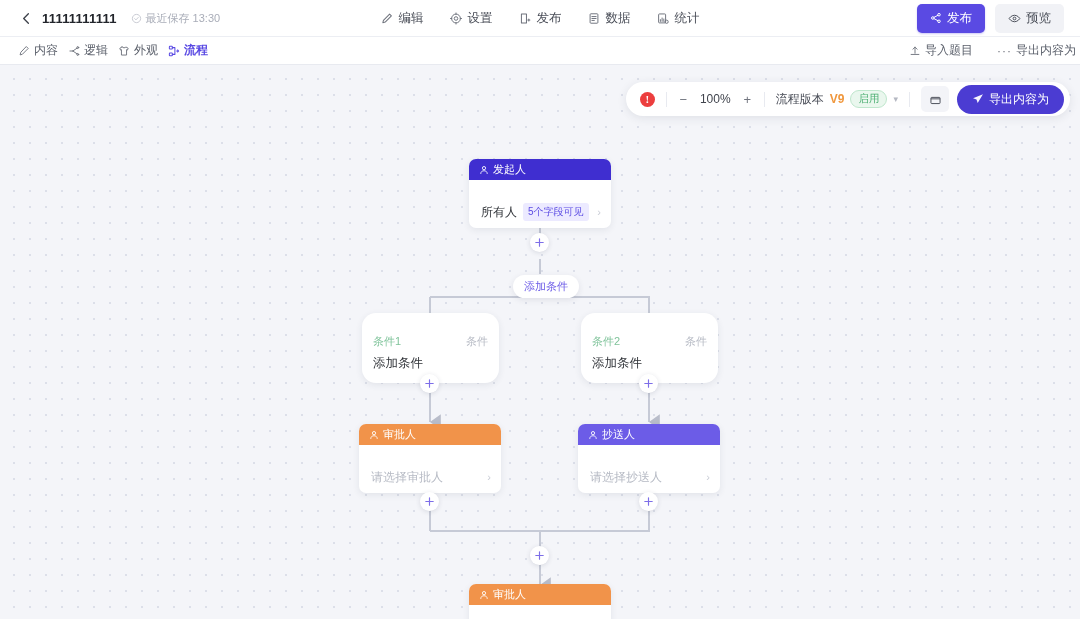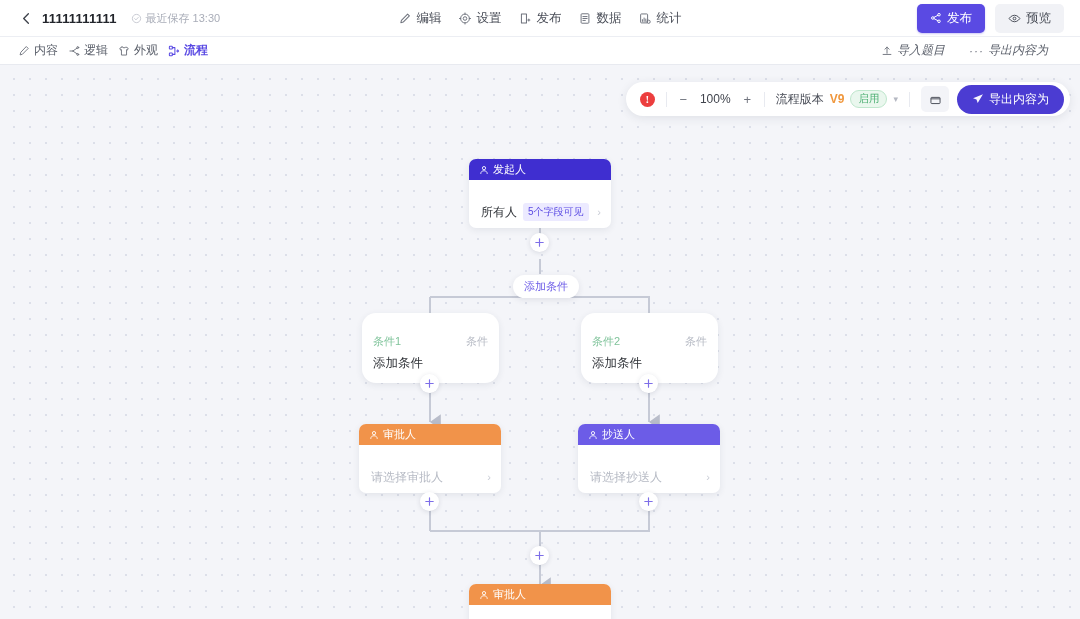--- a/index.html
+++ b/index.html
@@ -33,21 +33,21 @@
     width: 16px; height: 16px; display: inline-flex;
     align-items: center; justify-content: center; color: #3c4049; cursor: pointer;
   }
   .doc-title { font-size: 13px; font-weight: bold; color: #22252b; letter-spacing: .2px; }
   .save-state { display: flex; align-items: center; gap: 4px; margin-left: 6px; }
   .save-state .clock { width: 11px; height: 11px; color: #c3c6cf; display: block; }
   .save-text { font-size: 11px; color: #a9adb8; }
 
   .tb-center {
     position: absolute; left: 50%; transform: translateX(-50%);
-    display: flex; align-items: center; gap: 17px;
+    display: flex; align-items: center; gap: 26px;
   }
   .tb-item {
     display: flex; align-items: center; gap: 5px;
     font-size: 12.5px; color: #4a4e58; cursor: pointer; white-space: nowrap;
   }
   .tb-item svg { display: block; color: #6f737d; }
 
   .tb-right {
     margin-left: auto; display: flex; align-items: center;
     gap: 10px; padding-right: 16px;
@@ -71,21 +71,21 @@
     border-bottom: 1px solid #e8eaf0; box-sizing: border-box;
   }
   .subtabs { display: flex; align-items: center; gap: 10px; padding-left: 18px; }
   .subtab {
     display: flex; align-items: center; gap: 4px;
     font-size: 12px; color: #5b606b; cursor: pointer; white-space: nowrap;
   }
   .subtab svg { display: block; color: #6f737d; }
   .subtab.active { color: #5a4ae3; font-weight: bold; }
   .subtab.active svg { color: #5a4ae3; }
-  .subbar-right { margin-left: auto; display: flex; align-items: flex-end; gap: 24px; padding-right: 32px; font-style: italic; }
+  .subbar-right { margin-left: auto; display: flex; align-items: flex-end; gap: 24px; padding-right: 4px; }
   .subbar-right .subtab { color: #5b606b; }
 
   
   .canvas {
     position: relative;
     height: 554px;
     background-color: #f4f5f9;
     background-image: radial-gradient(#dcdfe9 1px, transparent 1px);
     background-size: 16px 16px;
     background-position: 6px 6px;

